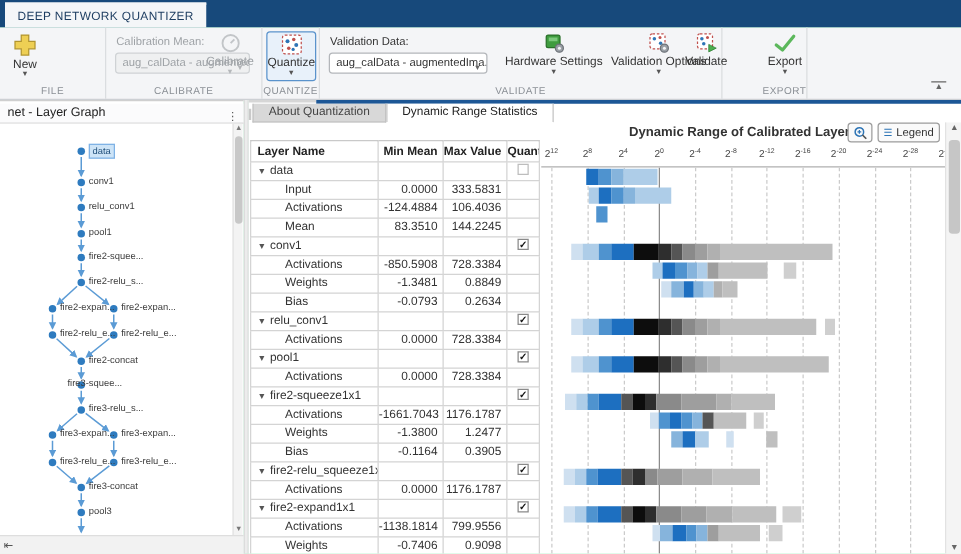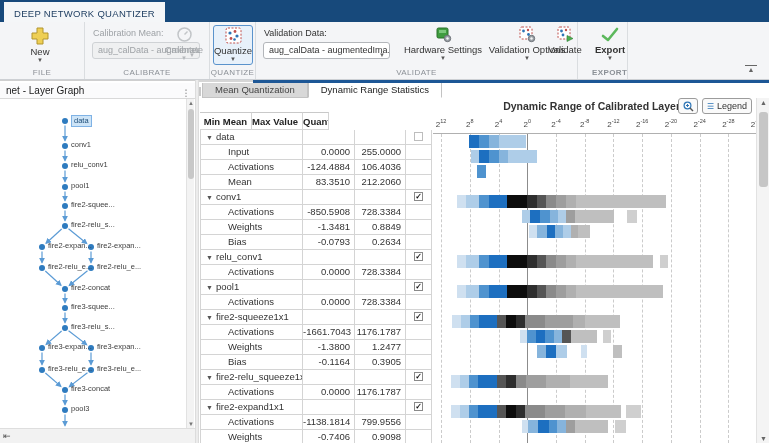--- a/index.html
+++ b/index.html
@@ -98,21 +98,21 @@
 
 <div class="app">
 
   <div class="tabstrip">
     <div class="app-tab">DEEP NETWORK QUANTIZER</div>
   </div>
 
   <div class="toolbar">
 
     <div class="tsec" style="left:0;width:85px;">
-      <div class="tbtn" style="left:22px;top:5px;width:36px;">
+      <div class="tbtn" style="left:2px;top:5px;width:36px;">
         <svg width="18" height="18" viewBox="0 0 18 18">
           <path d="M6 1h6v5h5v6h-5v5H6v-5H1V6h5z" fill="#eecf54" stroke="#b2952f" stroke-width="1"></path>
         </svg>
         <span class="lbl">New</span>
         <span class="darr">▼</span>
       </div>
       <div class="tsec-label">FILE</div>
     </div>
 
     <div class="tsec" style="left:85px;width:125px;">
@@ -183,21 +183,21 @@
           <circle cx="4.5" cy="5" r="1.4" fill="#2e75b6"></circle>
             <circle cx="9" cy="4" r="1.2" fill="#c0504d"></circle>
           <circle cx="6" cy="9" r="1.4" fill="#2e75b6"></circle>
           <path d="M10 9.5 L16 12.5 L10 15.5 Z" fill="#4caf50" stroke="#2e7d32" stroke-width=".6"></path>
         </svg>
         <span class="lbl">Validate</span>
       </div>
       <div class="tsec-label">VALIDATE</div>
     </div>
 
-    <div class="tsec" style="left:592px;width:36px;font-weight:bold;">
+    <div class="tsec" style="left:610px;width:36px;">
       <div class="tbtn" style="left:1px;top:5px;width:34px;">
         <svg width="18" height="16" viewBox="0 0 18 16">
           <path d="M2 9 L7 13 L16 2" fill="none" stroke="#5cb85c" stroke-width="2.6" stroke-linecap="round" stroke-linejoin="round"></path>
         </svg>
         <span class="lbl">Export</span>
         <span class="darr">▼</span>
       </div>
       <div class="tsec-label">EXPORT</div>
     </div>
 
@@ -262,21 +262,21 @@
           <div class="gnode-label" style="left: 71px; top: 41px;">conv1</div>
           <div class="gnode-label" style="left: 71px; top: 61px;">relu_conv1</div>
           <div class="gnode-label" style="left: 71px; top: 82px;">pool1</div>
           <div class="gnode-label" style="left: 71px; top: 101px;">fire2-squee...</div>
           <div class="gnode-label" style="left: 71px; top: 121px;">fire2-relu_s...</div>
           <div class="gnode-label" style="left: 48px; top: 142px;">fire2-expan...</div>
           <div class="gnode-label" style="left: 97px; top: 142px;">fire2-expan...</div>
           <div class="gnode-label" style="left: 48px; top: 163px;">fire2-relu_e...</div>
           <div class="gnode-label" style="left: 97px; top: 163px;">fire2-relu_e...</div>
           <div class="gnode-label" style="left: 71px; top: 184px;">fire2-concat</div>
-          <div class="gnode-label" style="left: 71px; top: 203px;">fire3-squee...</div>
+          <div class="gnode-label" style="left: 54px; top: 203px;">fire3-squee...</div>
           <div class="gnode-label" style="left: 71px; top: 223px;">fire3-relu_s...</div>
           <div class="gnode-label" style="left: 48px; top: 243px;">fire3-expan...</div>
           <div class="gnode-label" style="left: 97px; top: 243px;">fire3-expan...</div>
           <div class="gnode-label" style="left: 48px; top: 265px;">fire3-relu_e...</div>
           <div class="gnode-label" style="left: 97px; top: 265px;">fire3-relu_e...</div>
           <div class="gnode-label" style="left: 71px; top: 285px;">fire3-concat</div>
           <div class="gnode-label" style="left: 71px; top: 305px;">pool3</div>
         </div>
     </div>
     <div class="vscroll">
@@ -289,52 +289,53 @@
     </div>
   </div>
 
   <div class="splitter"></div>
 
   <div class="rpanel">
     <div class="accent-gray"></div>
     <div class="accent-blue"></div>
     <div class="doc-tabs" id="doc-tabs">
       <div class="tab-grip"></div>
-    <div class="doc-tab inactive">Mean Quantization</div>
+    <div class="doc-tab inactive">About Quantization</div>
         <div class="doc-tab active">Dynamic Range Statistics</div>
       </div>
 
     <div class="qtable" id="qtable">
         <div class="trow hdr">
+          <div class="tcell c0">Layer Name</div>
           <div class="tcell c1">Min Mean</div>
           <div class="tcell c2">Max Value</div>
           <div class="tcell c3">Quantize</div>
         </div>
         <div class="trow">
           <div class="tcell c0"><span class="grp-tri">▼</span><span>data</span></div>
           <div class="tcell c1"></div>
           <div class="tcell c2"></div>
           <div class="tcell c3"><span class="cbox empty"></span></div>
         </div>
         <div class="trow">
           <div class="tcell c0"><span class="indent"></span><span>Input</span></div>
           <div class="tcell c1">0.0000</div>
-          <div class="tcell c2">255.0000</div>
+          <div class="tcell c2">333.5831</div>
           <div class="tcell c3"></div>
         </div>
         <div class="trow">
           <div class="tcell c0"><span class="indent"></span><span>Activations</span></div>
           <div class="tcell c1">-124.4884</div>
           <div class="tcell c2">106.4036</div>
           <div class="tcell c3"></div>
         </div>
         <div class="trow">
           <div class="tcell c0"><span class="indent"></span><span>Mean</span></div>
           <div class="tcell c1">83.3510</div>
-          <div class="tcell c2">212.2060</div>
+          <div class="tcell c2">144.2245</div>
           <div class="tcell c3"></div>
         </div>
         <div class="trow">
           <div class="tcell c0"><span class="grp-tri">▼</span><span>conv1</span></div>
           <div class="tcell c1"></div>
           <div class="tcell c2"></div>
           <div class="tcell c3"><span class="cbox">✓</span></div>
         </div>
         <div class="trow">
           <div class="tcell c0"><span class="indent"></span><span>Activations</span></div>

